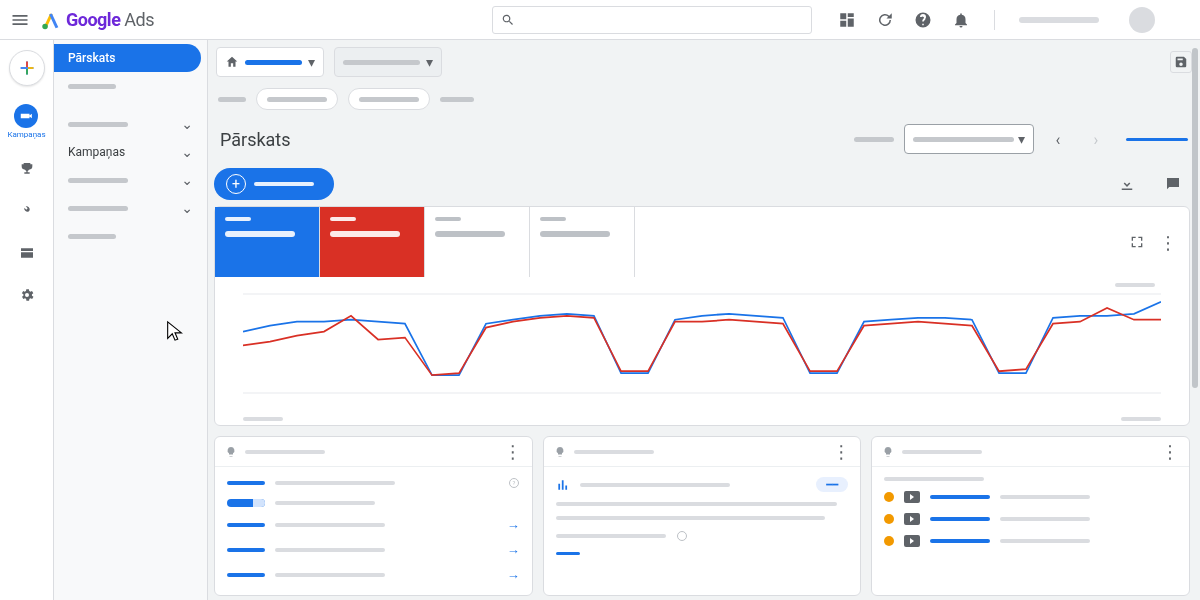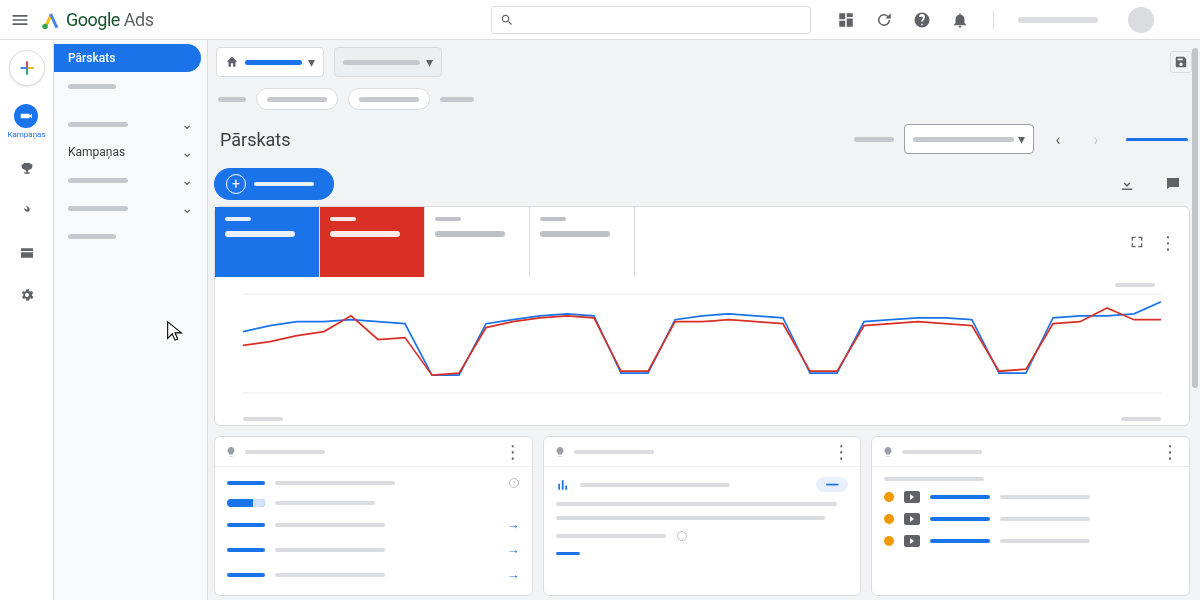--- a/index.html
+++ b/index.html
@@ -2,21 +2,21 @@
 <html><head>
 <meta charset="utf-8">
 <style>
 * { box-sizing: border-box; margin: 0; padding: 0; font-family: Roboto, Arial, sans-serif; }
 body { background: #f1f3f4; width: 1200px; height: 600px; overflow: hidden; position: relative; }
 
 .topbar { position: absolute; top:0; left:0; right:0; height:40px; background:#fff; border-bottom:1px solid #dadce0; display:flex; align-items:center; padding:0 8px; gap:8px; z-index:20; }
 .hamburger { width:24px; height:24px; display:flex; align-items:center; justify-content:center; cursor:pointer; color:#5f6368; }
 .logo { display:flex; align-items:center; gap:4px; }
 .logo-text { font-size:18px; color:#5f6368; letter-spacing:-0.5px; }
-.logo-text b { color:#14532d; font-weight:400; }
+.logo-text b { color:#6d28d9; font-weight:700; }
 .searchbox { margin-left:auto; width:320px; height:28px; border:1px solid #dadce0; border-radius:3px; display:flex; align-items:center; padding:0 8px; gap:6px; background:#fff; }
 .searchbox input { border:none; outline:none; flex:1; font-size:12px; }
 .top-icons { display:flex; align-items:center; gap:20px; margin-left:18px; }
 .top-icon { width:18px; height:18px; color:#5f6368; cursor:pointer; display:flex; align-items:center; justify-content:center; }
 .top-divider { width:1px; height:20px; background:#dadce0; margin:0 4px; }
 .top-placeholder { width:80px; height:6px; background:#dadce0; border-radius:3px; }
 .avatar { width:26px; height:26px; background:#dadce0; border-radius:50%; margin-left:10px; margin-right:4px; }
 
 .rail { position:absolute; top:40px; left:0; bottom:0; width:54px; background:#fff; border-right:1px solid #dadce0; display:flex; flex-direction:column; align-items:center; padding-top:10px; gap:18px; z-index:15; }
 .rail-create { width:36px; height:36px; border-radius:50%; background:#fff; border:1px solid #dadce0; display:flex; align-items:center; justify-content:center; font-size:22px; cursor:pointer; box-shadow:0 1px 2px rgba(0,0,0,0.1); }

